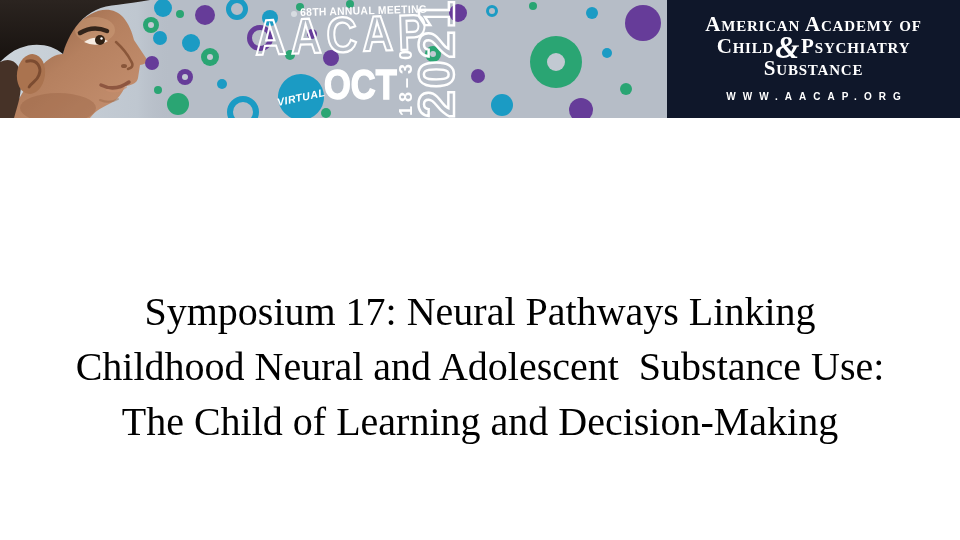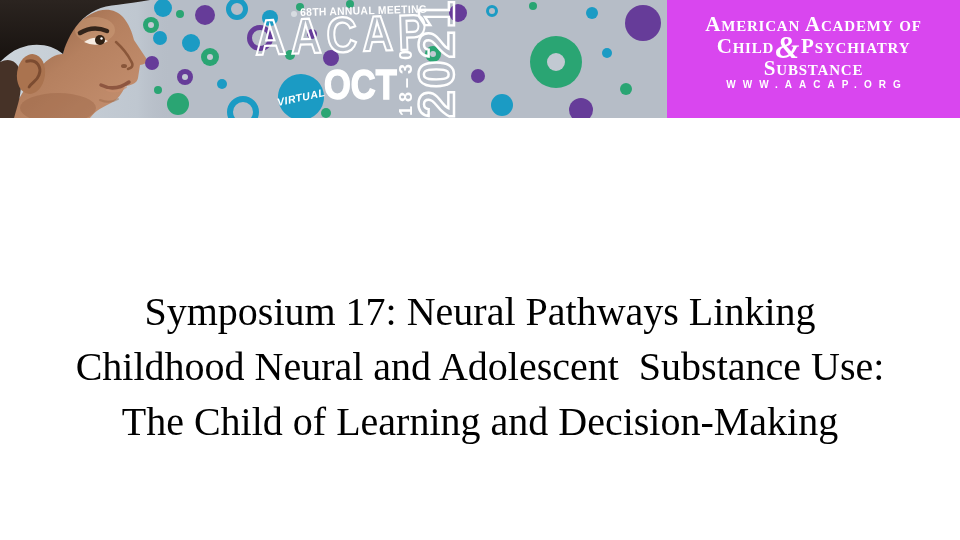--- a/index.html
+++ b/index.html
@@ -30,28 +30,28 @@
        -webkit-text-stroke:1.5px #fff;white-space:nowrap;
        transform:scaleX(.82);transform-origin:left top;}
   .vert{writing-mode:vertical-rl;transform:rotate(180deg);}
   .dates{position:absolute;left:146px;top:34px;height:82px;font-size:18px;font-weight:700;
          letter-spacing:4px;display:flex;align-items:center;}
   .year{position:absolute;left:162px;top:0;height:118px;font-size:50px;line-height:1;
         font-weight:700;letter-spacing:2px;color:transparent;-webkit-text-stroke:2.4px #ffffff;
         display:flex;align-items:center;}
 
   
-  .org-panel{position:absolute;left:667px;top:0;width:293px;height:118px;background:#d946ef;
+  .org-panel{position:absolute;left:667px;top:0;width:293px;height:118px;background:#0f172a;
              z-index:3;color:#fff;display:flex;flex-direction:column;align-items:center;
              justify-content:flex-start;padding-top:13px;box-sizing:border-box;}
   .org-name{font-family:"Liberation Serif",serif;font-variant:small-caps;font-weight:700;
             font-size:21px;line-height:22px;text-align:center;letter-spacing:.8px;}
   .amp{font-size:31px;font-style:italic;font-variant:normal;line-height:0;
        vertical-align:-5px;margin:0 1px;}
-  .org-url{margin-top:0;font-size:10px;font-weight:700;letter-spacing:7px;
+  .org-url{margin-top:12px;font-size:10px;font-weight:700;letter-spacing:7px;
            text-indent:7px;white-space:nowrap;}
 
   
   .title-area{position:absolute;left:20px;right:20px;top:236px;z-index:1;margin-top:48px;}
   .slide-title{margin:0;font-family:"Liberation Serif",serif;font-weight:400;
                font-size:40px;line-height:55px;color:#000;text-align:center;}
   .slide-title .line{white-space:pre;}
 </style>
 </head>
 <body>

